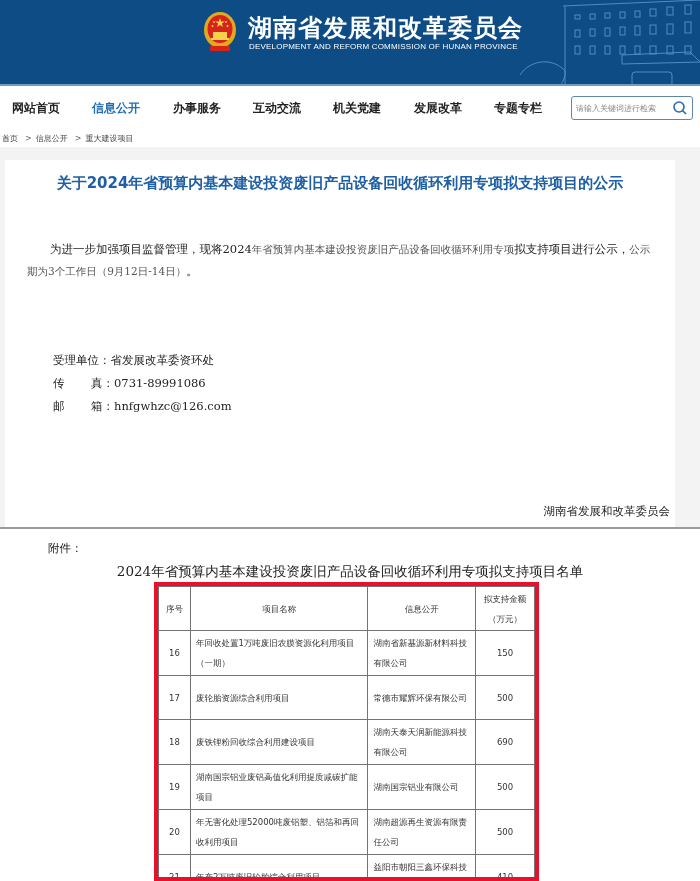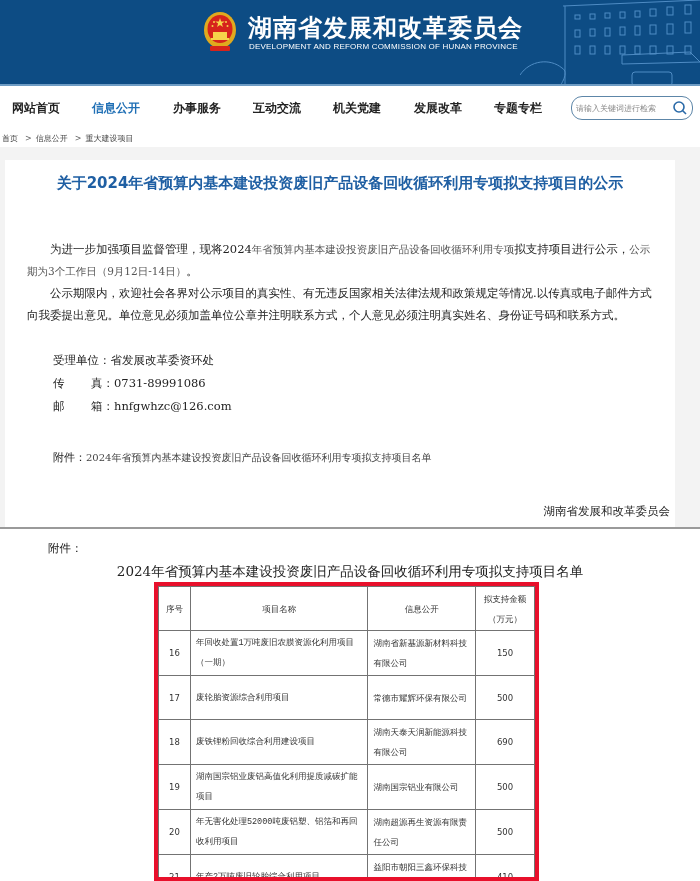--- a/index.html
+++ b/index.html
@@ -11,21 +11,21 @@
   .banner .bottom-line { position: absolute; left: 0; bottom: 0; width: 100%; height: 2px; background: #6e9cc4; }
   .emblem { position: absolute; left: 203px; top: 10px; width: 34px; height: 46px; }
   .site-title { position: absolute; left: 248px; top: 12px; font-size: 24px; font-weight: bold; color: #ffffff; letter-spacing: 1px; font-family: "DejaVu Serif", serif; white-space: nowrap; }
   .site-sub { position: absolute; left: 249px; top: 42px; font-size: 8px; color: #ffffff; letter-spacing: 0.2px; white-space: nowrap; font-family: "Liberation Sans", sans-serif; }
   .building { position: absolute; left: 520px; top: 0; width: 180px; height: 86px; }
 
   
   .nav { position: absolute; left: 0; top: 88px; width: 700px; height: 38px; background: #fff; }
   .nav-item { position: absolute; top: 12px; font-size: 12px; font-weight: bold; color: #222; white-space: nowrap; cursor: pointer; }
   .nav-item.active { color: #1f6fb5; }
-  .search { position: absolute; left: 571px; top: 8px; width: 122px; height: 24px; border: 1px solid #5d86a8; border-radius: 11px; background: #fff; }
+  .search { position: absolute; left: 571px; top: 8px; width: 122px; height: 24px; border: 1px solid #5d86a8; border-radius: 3px; background: #fff; }
   .search input { position: absolute; left: 4px; top: 3px; width: 92px; height: 16px; border: none; outline: none; font-size: 8px; color: #666; background: transparent; font-family: "DejaVu Sans", sans-serif; }
   .search input::placeholder { color: #888; }
   .search .search-btn { position: absolute; right: 4px; top: 3px; width: 16px; height: 16px; cursor: pointer; }
 
   
   .breadcrumb { position: absolute; left: 2px; top: 133px; font-size: 8px; color: #444; white-space: nowrap; }
   .breadcrumb span { margin-right: 3px; }
   .breadcrumb .sep { color: #666; margin: 0 4px; }
 
   
@@ -49,21 +49,21 @@
   
   .att-label { position: absolute; left: 48px; top: 541px; font-size: 11.5px; color: #222; font-family: "DejaVu Serif", serif; }
   .att-title { position: absolute; left: 0; top: 563px; width: 700px; text-align: center; font-size: 13.5px; color: #222; font-family: "DejaVu Serif", serif; white-space: nowrap; }
 
   .table-wrap { position: absolute; left: 154px; top: 582px; width: 385px; height: 299px; border: 4px solid #e8102b; border-bottom: 4px solid #e8102b; overflow: hidden; background: #fff; }
   table { border-collapse: collapse; width: 100%; font-size: 8.5px; color: #333; }
   td, th { border: 1px solid #737373; font-weight: normal; }
   th { height: 44px; text-align: center; line-height: 22px; }
   td { line-height: 20px; padding: 2px 5px; }
   td.num { text-align: center; width: 32px; padding: 0; }
-  td.name { width: 178px; font-family: Liberation Mono, monospace; }
+  td.name { width: 178px; }
   td.unit { width: 108px; }
   td.amt { text-align: center; width: 59px; }
   tr.row { height: 44px; }
 </style>
 </head>
 <body>
 
 <div class="banner">
   <svg class="emblem" viewBox="0 0 34 46">
     <ellipse cx="17" cy="20" rx="16" ry="18" fill="#e0a91e"></ellipse>
@@ -135,36 +135,32 @@
 <div class="breadcrumb">
   <span>首页</span><span class="sep">&gt;</span><span>信息公开</span><span class="sep">&gt;</span><span>重大建设项目</span>
 </div>
 
 <div class="panel-bg"></div>
 <div class="card">
   <div class="article-title">关于2024年省预算内基本建设投资废旧产品设备回收循环利用专项拟支持项目的公示</div>
 
   <div class="body-text">
     <p><span>为进一步加强项目监督管理，现将2024</span><span class="light">年省预算内基本建设投资废旧产品设备回收循环利用专项</span><span>拟支持项目进行公示，</span><span class="light">公示期为3个工作日（9月12日-14日）</span><span>。</span></p>
-    <p>公示期限内，欢迎社会各界对公示项目的真实性、有无违反国家相关法律法规和政策规定等情况.以传真或电子邮件方式向我委提出意见。单位意见必须加盖单位公章并注明联系方式，个人意见必须注明真实姓名、身份证号码和联系方式。</p>
   </div>
 
   <div class="contact" style="top:193px">
     <span>受理单位：</span><span>省发展改革委资环处</span>
   </div>
   <div class="contact" style="top:216px">
     <span class="lbl2">传</span><span>真：</span><span>0731-89991086</span>
   </div>
   <div class="contact" style="top:239px">
     <span class="lbl2">邮</span><span>箱：</span><span>hnfgwhzc@126.com</span>
   </div>
 
-  <div class="attach-line">
-    <span>附件：</span><span class="light">2024年省预算内基本建设投资废旧产品设备回收循环利用专项拟支持项目名单</span>
-  </div>
 
   <div class="signature">湖南省发展和改革委员会</div>
 </div>
 
 <div class="divider"></div>
 
 <div class="att-label">附件：</div>
 <div class="att-title">2024年省预算内基本建设投资废旧产品设备回收循环利用专项拟支持项目名单</div>
 
 <div class="table-wrap">

